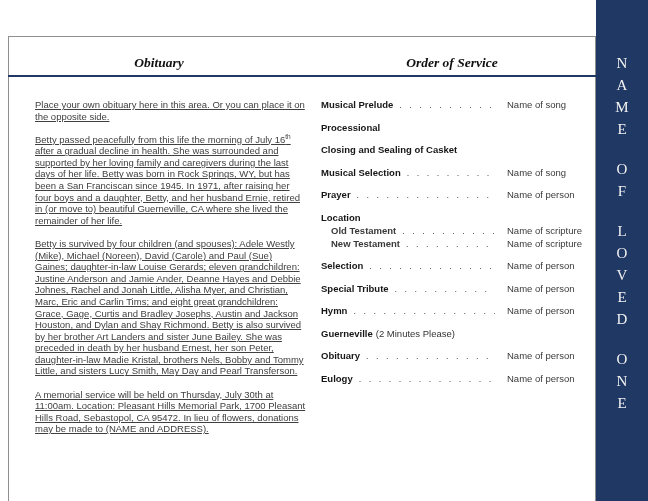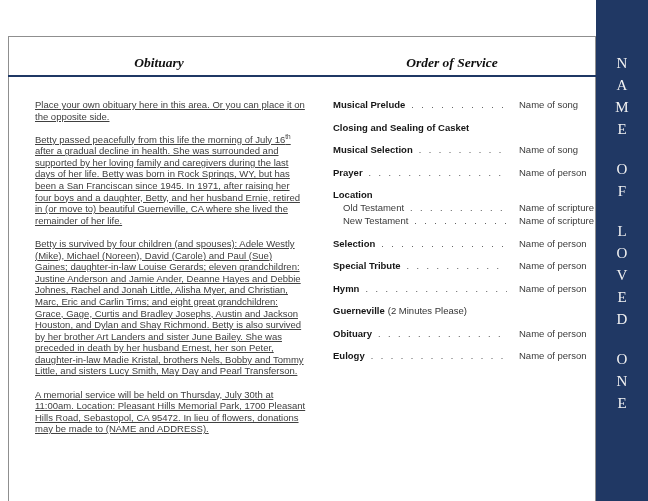--- a/index.html
+++ b/index.html
@@ -51,37 +51,37 @@
     font-size: 9.5px;
     line-height: 11.6px;
     color: #404040;
   }
   .obituary-col p { margin: 0 0 11.5px 0; text-decoration: underline; }
   .obituary-col sup { font-size: 6.5px; line-height: 0; }
 
   
   .service-col {
     position: absolute;
-    left: 324px; top: 62px;
+    left: 312px; top: 62px;
     width: 268px;
     font-size: 9.5px;
     color: #3a3a3a;
   }
   .os-row {
     display: flex;
     align-items: baseline;
     line-height: 12px;
     margin-bottom: 10.5px;
   }
   .os-group { margin-bottom: 10.5px; }
   .os-group .os-row { margin-bottom: 1px; }
   .os-label { font-weight: bold; color: #161616; white-space: nowrap; }
   .os-suffix { font-weight: normal; color: #333333; margin-left: 3px; white-space: nowrap; }
   .os-sub { margin-left: 10px; }
-  .os-sub .os-label { font-weight: normal; color: #3a3a3a; }
+  .os-sub .os-label { font-weight: bold; color: #3a3a3a; }
   .os-leader {
     flex: 1;
     overflow: hidden;
     white-space: nowrap;
     margin: 0 12px 0 6px;
     color: #4a4a4a;
     letter-spacing: 2.5px;
     font-size: 9px;
   }
   .os-value { flex: none; width: 82px; color: #3a3a3a; }
@@ -120,20 +120,23 @@
       <p>Betty passed peacefully from this life the morning of July 16<sup>th</sup> after a gradual decline in health.  She was surrounded and supported by her loving family and caregivers during the last days of her life.  Betty was born in Rock Springs, WY, but has been a San Franciscan since 1945.  In 1971, after raising her four boys and a daughter, Betty, and her husband Ernie, retired in (or move to) beautiful Guerneville, CA where she lived the remainder of her life.</p>
       <p>Betty is survived by four children (and spouses): Adele Westly (Mike), Michael (Noreen), David (Carole) and Paul (Sue) Gaines;  daughter-in-law Louise Gerards;  eleven grandchildren: Justine Anderson and Jamie Ander, Deanne Hayes and Debbie Johnes, Rachel and Jonah Little, Alisha Myer, and Christian, Marc, Eric and Carlin Tims;  and eight great grandchildren: Grace, Gage, Curtis and Bradley Josephs, Austin and Jackson Houston, and Dylan and Shay Richmond.  Betty is also survived by her brother Art Landers and sister June Bailey.  She was preceded in death by her husband Ernest, her son Peter, daughter-in-law Madie Kristal, brothers Nels, Bobby and Tommy Little, and sisters Lucy Smith, May Day and Pearl Transferson.</p>
       <p>A memorial service will be held on Thursday, July 30th at 11:00am.  Location:  Pleasant Hills Memorial Park, 1700 Pleasant Hills Road, Sebastopol, CA 95472.  In lieu of flowers, donations may be made to (NAME and ADDRESS).</p>
     </div>
 
   <div class="service-col" id="service-col">
       <div class="os-row">
         <span class="os-label">Musical Prelude</span>
         <span class="os-leader">. . . . . . . . . . . . . . . . . . . . . . . . . . . . . . . . . . . . . . . . . . . . . . . . . . . . . . . . . . . . </span>
         <span class="os-value">Name of song</span>
+      </div>
+      <div class="os-row">
+        <span class="os-label">Processional</span>
       </div>
       <div class="os-row">
         <span class="os-label">Closing and Sealing of Casket</span>
       </div>
       <div class="os-row">
         <span class="os-label">Musical Selection</span>
         <span class="os-leader">. . . . . . . . . . . . . . . . . . . . . . . . . . . . . . . . . . . . . . . . . . . . . . . . . . . . . . . . . . . . </span>
         <span class="os-value">Name of song</span>
       </div>
       <div class="os-row">

